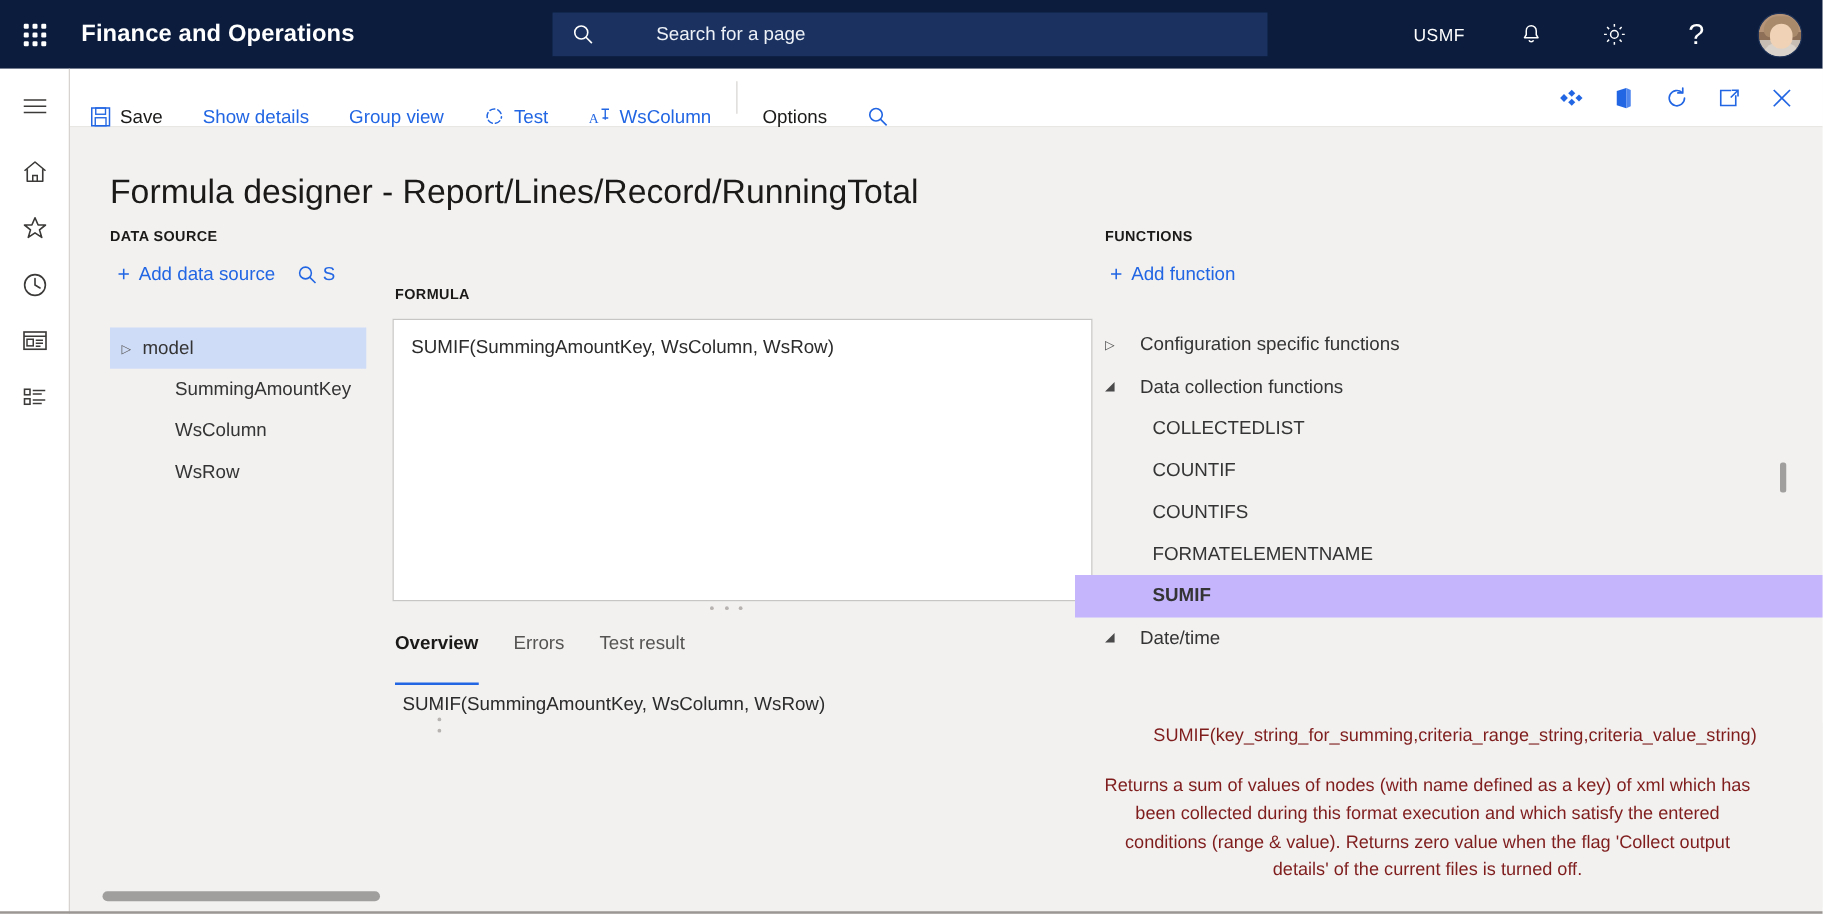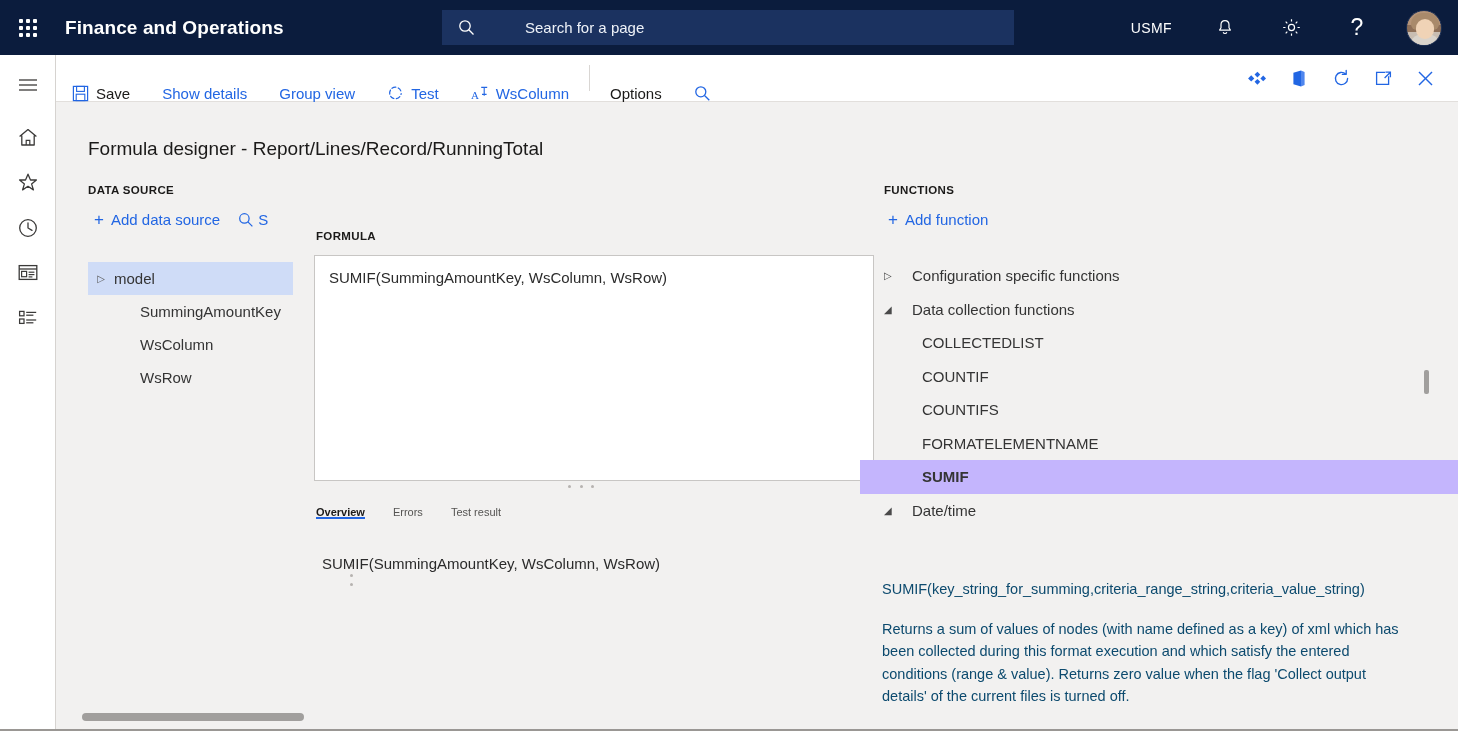--- a/index.html
+++ b/index.html
@@ -125,21 +125,21 @@
 
   
   #page {
     position: absolute; left: 56px; top: 102px;
     width: 1402px; height: 629px;
     background: #f2f1f0;
     overflow: hidden;
   }
   #page-title {
     position: absolute; left: 32px; top: 36px;
-    font-size: 19px; color: #1b1a19; font-weight: normal; white-space: nowrap;
+    font-size: 27px; color: #1b1a19; font-weight: normal; white-space: nowrap;
   }
 
   .section-label {
     font-size: 11.5px; font-weight: bold; color: #1b1a19;
     letter-spacing: .35px;
   }
 
   
   #ds-label { position: absolute; left: 32px; top: 82px; }
   #ds-actions {
@@ -202,21 +202,21 @@
     display: flex; justify-content: space-between; align-items: center;
     cursor: ns-resize;
   }
   #formula-resize i { width: 3px; height: 3px; background: #b6b3b0; border-radius: 50%; display: block; }
 
   #tabs {
     position: absolute; left: 258px; top: 398px;
     display: flex; align-items: flex-end; gap: 0;
   }
   .tab {
-    font-size: 11px; color: #555452; padding: 6px 14px 1px 14px;
+    font-size: 15px; color: #555452; padding: 6px 14px 25px 14px;
     cursor: pointer; position: relative;
   }
   .tab:first-child { padding-left: 2px; }
   .tab.active { color: #1b1a19; font-weight: bold; }
   .tab.active::after {
     content: ""; position: absolute; left: 2px; right: 14px; bottom: 0;
     height: 2.5px; background: #2266e3;
   }
   #tab-content {
     position: absolute; left: 266px; top: 453px;
@@ -245,21 +245,21 @@
   }
   #fn-scrollbar .thumb {
     position: absolute; top: 75px; left: 0; width: 5px; height: 24px;
     background: #a19f9d; border-radius: 2px;
   }
 
   
   #desc-panel {
     position: absolute; left: 826px; top: 476px;
     width: 564px; height: 148px;
-    font-size: 14.5px; color: #0c4a6e; line-height: 1.56;
+    font-size: 14.5px; color: #7f1d1d; line-height: 1.56; text-align: center;
   }
   #desc-sig { white-space: nowrap; margin-bottom: 17px; }
   #desc-body { width: 520px; }
   #desc-scroll {
     position: absolute; left: 1398px; top: 476px;
     width: 18px; height: 148px;
     background: #f2f1f0;
     display: flex; flex-direction: column; justify-content: space-between;
     align-items: center;
   }

